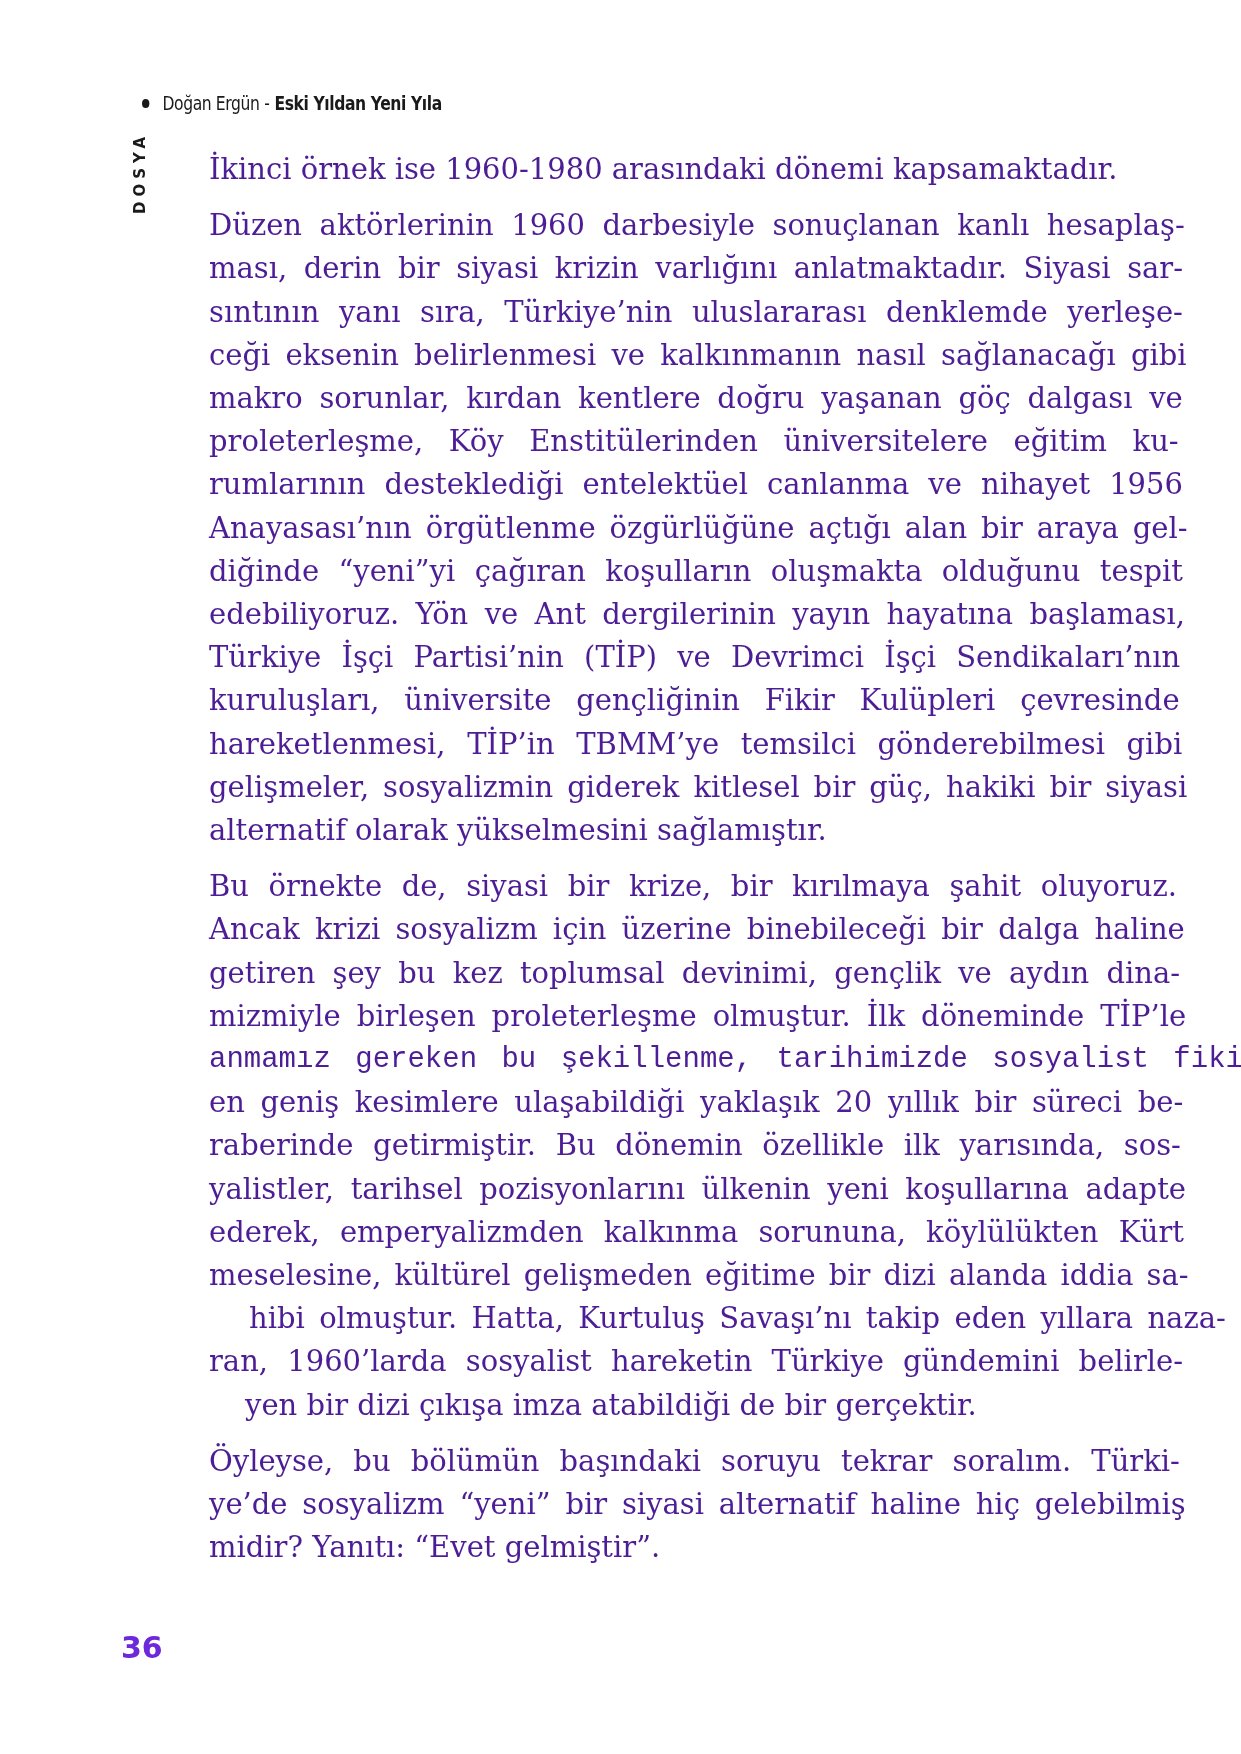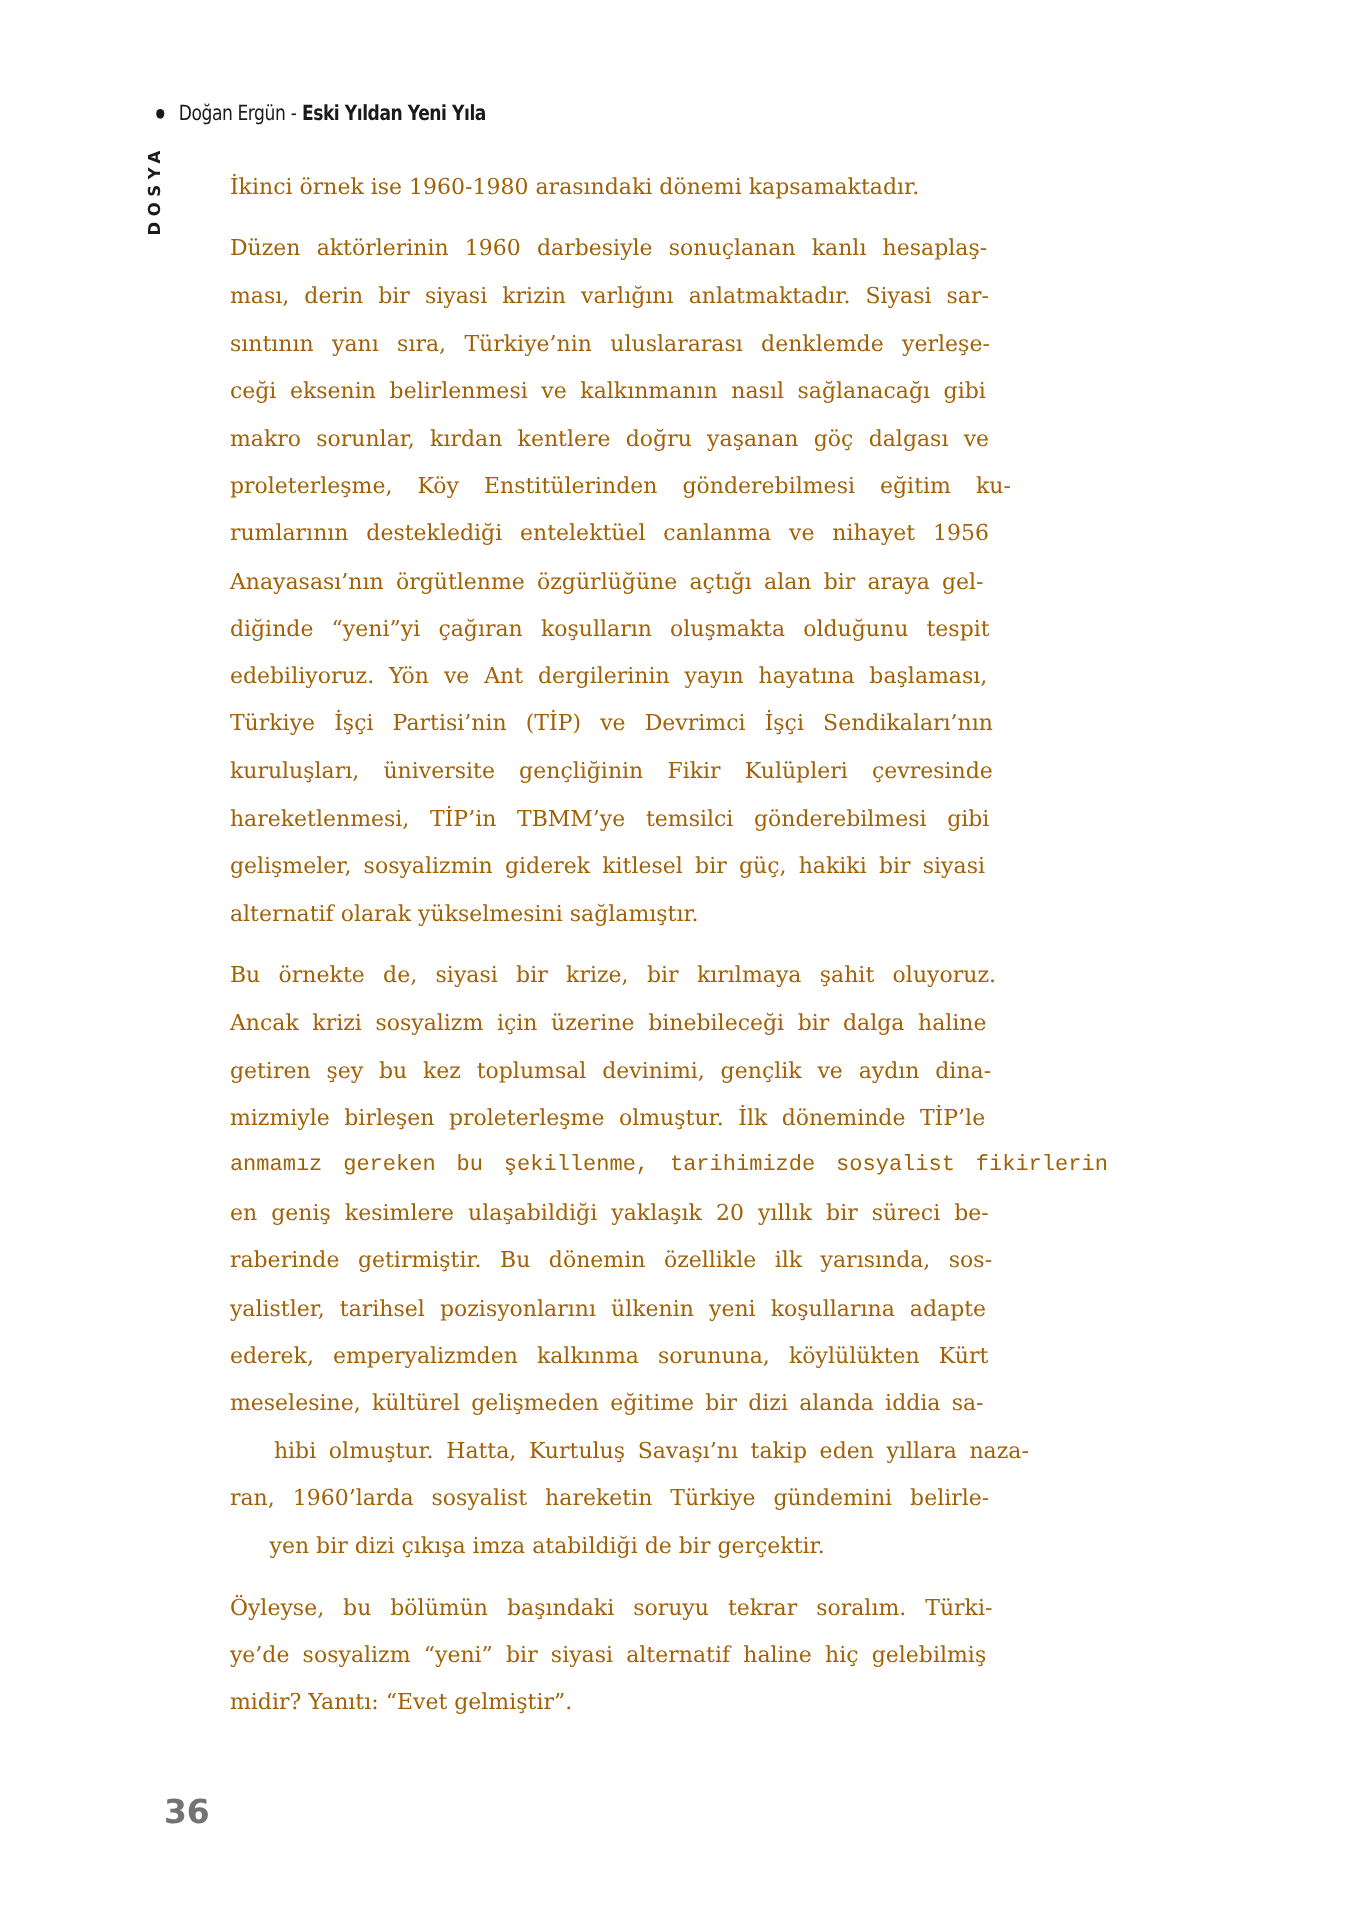--- a/index.html
+++ b/index.html
@@ -57,23 +57,23 @@
       letter-spacing: 5px;
       color: #1a1a1a;
       white-space: nowrap;
     }
     .body-text {
       position: absolute;
       left: 209px;
       top: 148px;
       width: 832px;
       font-family: "DejaVu Serif", serif;
-      font-size: 20px;
+      font-size: 29px;
       line-height: 43.2px;
-      color: #a16207;
+      color: #4c1d95;
       text-align: justify;
     }
     .body-text p {
       margin: 0 0 13px 0;
     }
     .line {
       display: block;
       text-align-last: justify;
       white-space: nowrap;
       transform-origin: left center;
@@ -81,22 +81,21 @@
     .line.last {
       text-align-last: left;
     }
     .page-number {
       position: absolute;
       left: 121px;
       top: 1630px;
       font-family: "DejaVu Sans", sans-serif;
       font-weight: bold;
       font-size: 30px;
-      color: #737373;
-      margin-left: 28px;
+      color: #6d28d9;
     }
   </style>
 </head>
 <body>
 
 <div class="running-header">
   <span class="bullet"></span>
   <span class="author">Doğan Ergün</span>
   <span class="sep">-</span>
   <span class="book-title">Eski Yıldan Yeni Yıla</span>
@@ -109,21 +108,21 @@
 <div class="body-text">
   <p>
     <span class="line last" style="display: block; width: auto; text-align-last: auto; white-space: nowrap;">İkinci örnek ise 1960-1980 arasındaki dönemi kapsamaktadır.</span>
   </p>
   <p>
     <span class="line" style="display: block; width: auto; text-align-last: auto; word-spacing: 8.33333px; white-space: nowrap;">Düzen aktörlerinin 1960 darbesiyle sonuçlanan kanlı hesaplaş-</span>
     <span class="line" style="display: block; width: auto; text-align-last: auto; word-spacing: 7.375px; white-space: nowrap;">ması, derin bir siyasi krizin varlığını anlatmaktadır. Siyasi sar-</span>
     <span class="line" style="display: block; width: auto; text-align-last: auto; word-spacing: 10.3333px; white-space: nowrap;">sıntının yanı sıra, Türkiye’nin uluslararası denklemde yerleşe-</span>
     <span class="line" style="display: block; width: auto; text-align-last: auto; word-spacing: 6px; white-space: nowrap;">ceği eksenin belirlenmesi ve kalkınmanın nasıl sağlanacağı gibi</span>
     <span class="line" style="display: block; width: auto; text-align-last: auto; word-spacing: 7.5px; white-space: nowrap;">makro sorunlar, kırdan kentlere doğru yaşanan göç dalgası ve</span>
-    <span class="line" style="display: block; width: auto; text-align-last: auto; word-spacing: 16.4px; white-space: nowrap;">proleterleşme, Köy Enstitülerinden gönderebilmesi eğitim ku-</span>
+    <span class="line" style="display: block; width: auto; text-align-last: auto; word-spacing: 16.4px; white-space: nowrap;">proleterleşme, Köy Enstitülerinden üniversitelere eğitim ku-</span>
     <span class="line" style="display: block; width: auto; text-align-last: auto; word-spacing: 9.83333px; white-space: nowrap;">rumlarının desteklediği entelektüel canlanma ve nihayet 1956</span>
     <span class="line" style="display: block; width: auto; text-align-last: auto; word-spacing: 4.71429px; white-space: nowrap;">Anayasası’nın örgütlenme özgürlüğüne açtığı alan bir araya gel-</span>
     <span class="line" style="display: block; width: auto; text-align-last: auto; word-spacing: 10.1667px; white-space: nowrap;">diğinde “yeni”yi çağıran koşulların oluşmakta olduğunu tespit</span>
     <span class="line" style="display: block; width: auto; text-align-last: auto; word-spacing: 7.14286px; white-space: nowrap;">edebiliyoruz. Yön ve Ant dergilerinin yayın hayatına başlaması,</span>
     <span class="line" style="display: block; width: auto; text-align-last: auto; word-spacing: 11px; white-space: nowrap;">Türkiye İşçi Partisi’nin (TİP) ve Devrimci İşçi Sendikaları’nın</span>
     <span class="line" style="display: block; width: auto; text-align-last: auto; word-spacing: 15.6px; white-space: nowrap;">kuruluşları, üniversite gençliğinin Fikir Kulüpleri çevresinde</span>
     <span class="line" style="display: block; width: auto; text-align-last: auto; word-spacing: 12.4px; white-space: nowrap;">hareketlenmesi, TİP’in TBMM’ye temsilci gönderebilmesi gibi</span>
     <span class="line" style="display: block; width: auto; text-align-last: auto; word-spacing: 4.75px; white-space: nowrap;">gelişmeler, sosyalizmin giderek kitlesel bir güç, hakiki bir siyasi</span>
     <span class="line last" style="display: block; width: auto; text-align-last: auto; white-space: nowrap;">alternatif olarak yükselmesini sağlamıştır.</span>
   </p>

